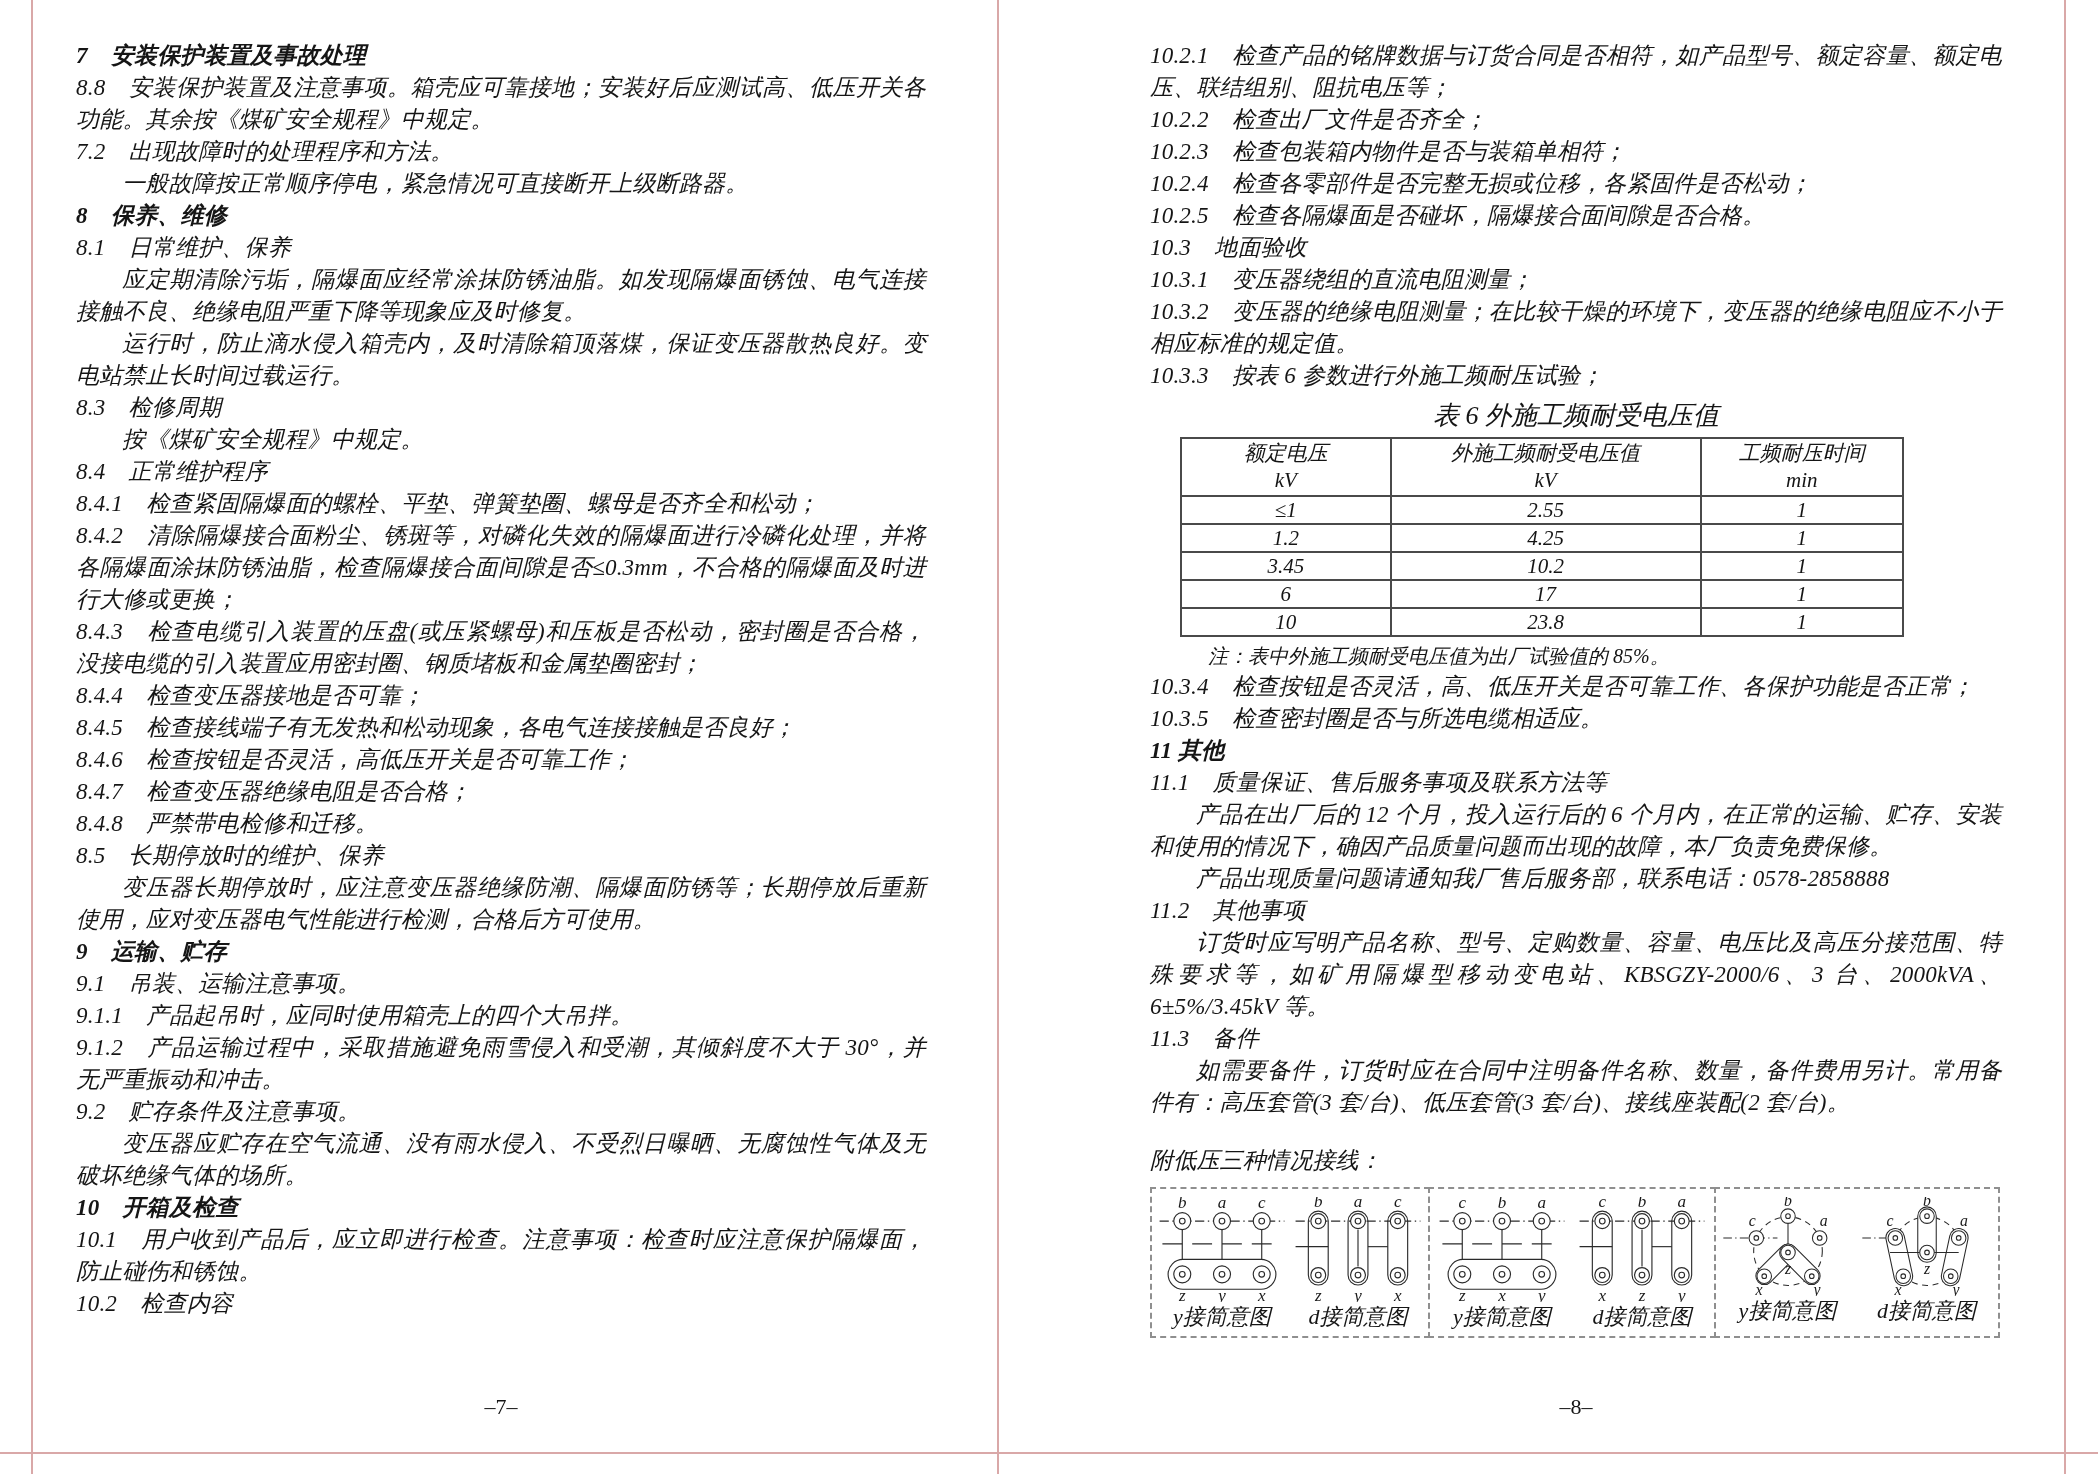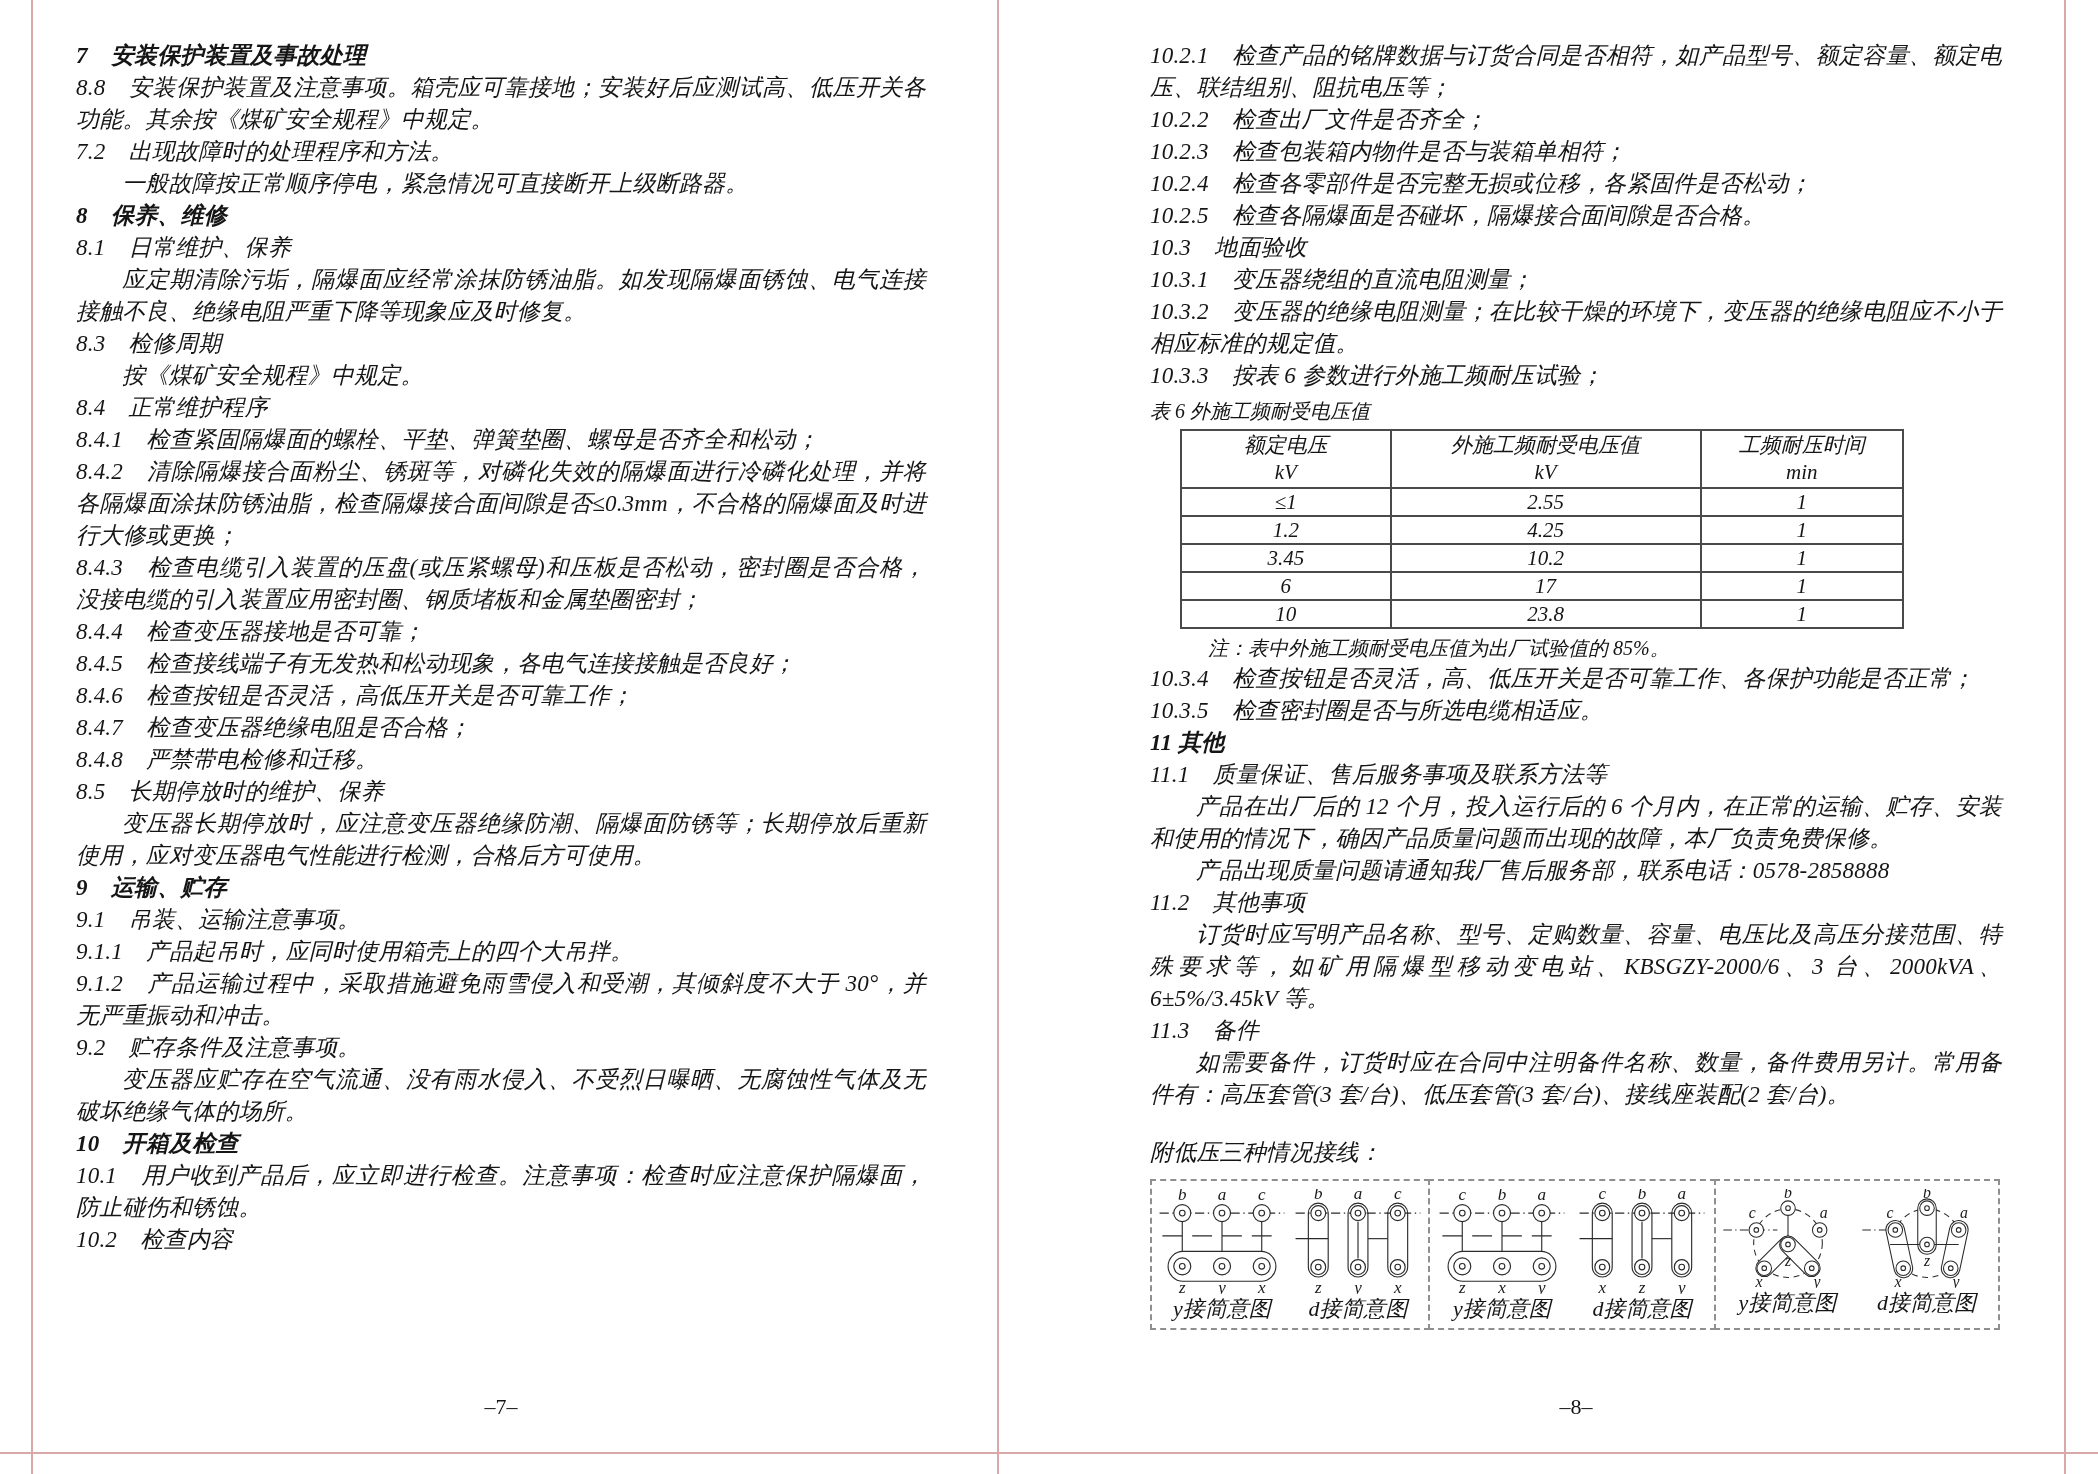--- a/index.html
+++ b/index.html
@@ -13,21 +13,21 @@
 
   .page{position:absolute;top:40px;font-style:italic;}
   .page-left{left:76px;width:850px;}
   .page-right{left:1150px;width:852px;}
 
   .p{font-size:23px;line-height:32px;text-align:justify;margin:0;letter-spacing:0.2px;}
   .p.h{font-weight:bold;}
   .p.i{text-indent:2em;}
 
   
-  .tbl-caption{font-size:20px;text-align:left;margin:6px 0 4px 0;}
+  .tbl-caption{font-size:26px;text-align:center;margin:6px 0 4px 0;}
   table.t6{border-collapse:collapse;width:724px;margin-left:30px;table-layout:fixed;}
   table.t6 th,table.t6 td{border:2px solid #4a4a4a;text-align:center;font-weight:normal;
     font-size:21px;padding:0;}
   table.t6 th{height:56px;line-height:27px;}
   table.t6 td{height:26px;}
   .c1{width:29%;}.c2{width:43%;}.c3{width:28%;}
   .tbl-note{font-size:20px;margin:6px 0 1px 58px;}
 
   .attach-title{margin-top:26px;}
 
@@ -59,20 +59,21 @@
 <div class="hline"></div>
 
 <div class="page page-left">
   <div class="p h">7　安装保护装置及事故处理</div>
   <div class="p">8.8　安装保护装置及注意事项。箱壳应可靠接地；安装好后应测试高、低压开关各功能。其余按《煤矿安全规程》中规定。</div>
   <div class="p">7.2　出现故障时的处理程序和方法。</div>
   <div class="p i">一般故障按正常顺序停电，紧急情况可直接断开上级断路器。</div>
   <div class="p h">8　保养、维修</div>
   <div class="p">8.1　日常维护、保养</div>
   <div class="p i">应定期清除污垢，隔爆面应经常涂抹防锈油脂。如发现隔爆面锈蚀、电气连接接触不良、绝缘电阻严重下降等现象应及时修复。</div>
+  <div class="p i">运行时，防止滴水侵入箱壳内，及时清除箱顶落煤，保证变压器散热良好。变电站禁止长时间过载运行。</div>
   <div class="p">8.3　检修周期</div>
   <div class="p i">按《煤矿安全规程》中规定。</div>
   <div class="p">8.4　正常维护程序</div>
   <div class="p">8.4.1　检查紧固隔爆面的螺栓、平垫、弹簧垫圈、螺母是否齐全和松动；</div>
   <div class="p">8.4.2　清除隔爆接合面粉尘、锈斑等，对磷化失效的隔爆面进行冷磷化处理，并将各隔爆面涂抹防锈油脂，检查隔爆接合面间隙是否≤0.3mm，不合格的隔爆面及时进行大修或更换；</div>
   <div class="p">8.4.3　检查电缆引入装置的压盘(或压紧螺母)和压板是否松动，密封圈是否合格，没接电缆的引入装置应用密封圈、钢质堵板和金属垫圈密封；</div>
   <div class="p">8.4.4　检查变压器接地是否可靠；</div>
   <div class="p">8.4.5　检查接线端子有无发热和松动现象，各电气连接接触是否良好；</div>
   <div class="p">8.4.6　检查按钮是否灵活，高低压开关是否可靠工作；</div>
   <div class="p">8.4.7　检查变压器绝缘电阻是否合格；</div>

